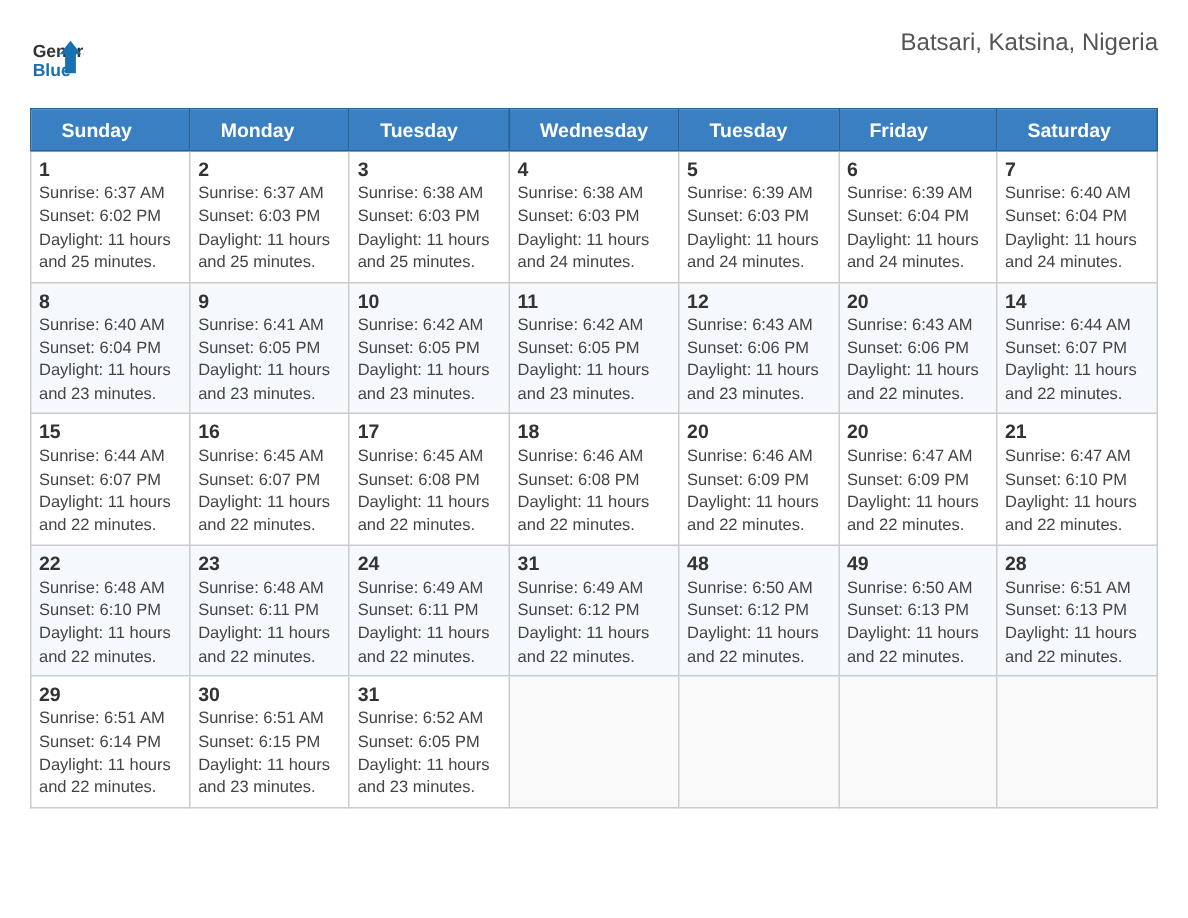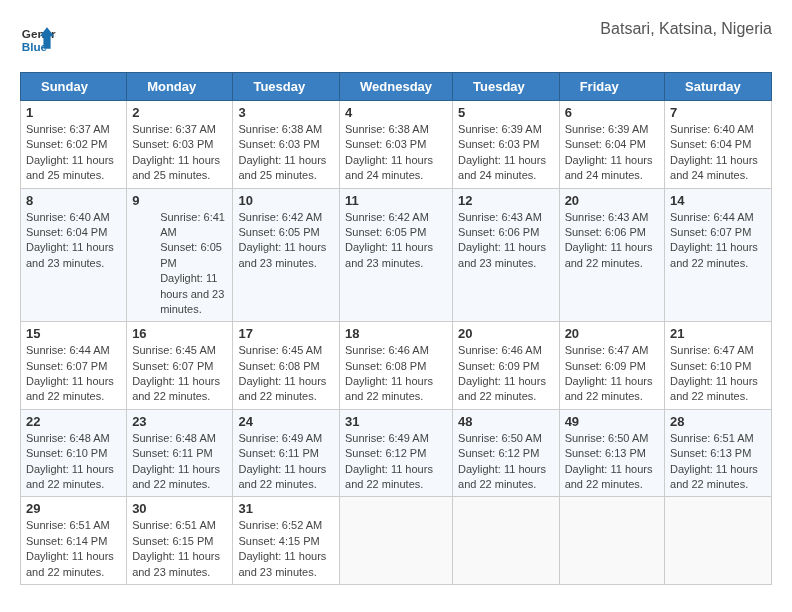--- a/index.html
+++ b/index.html
@@ -153,21 +153,21 @@
       </tr>
       <tr>
         <td>
           <span class="day-num">8</span>
           <div class="day-info" style="white-space: pre-line;">Sunrise: 6:40 AM
 Sunset: 6:04 PM
 Daylight: 11 hours and 23 minutes.</div>
         </td>
         <td>
           <span class="day-num">9</span>
-          <div class="day-info" style="white-space: pre-line; margin-left: 28px;">Sunrise: 6:41 AM
+          <div class="day-info" style="white-space: pre-line;">Sunrise: 6:41 AM
 Sunset: 6:05 PM
 Daylight: 11 hours and 23 minutes.</div>
         </td>
         <td>
           <span class="day-num">10</span>
           <div class="day-info" style="white-space: pre-line;">Sunrise: 6:42 AM
 Sunset: 6:05 PM
 Daylight: 11 hours and 23 minutes.</div>
         </td>
         <td>
@@ -292,21 +292,21 @@
         </td>
         <td>
           <span class="day-num">30</span>
           <div class="day-info" style="white-space: pre-line;">Sunrise: 6:51 AM
 Sunset: 6:15 PM
 Daylight: 11 hours and 23 minutes.</div>
         </td>
         <td>
           <span class="day-num">31</span>
           <div class="day-info" style="white-space: pre-line;">Sunrise: 6:52 AM
-Sunset: 4:15 PM
+Sunset: 6:05 PM
 Daylight: 11 hours and 23 minutes.</div>
         </td>
         <td class="empty-cell"></td>
         <td class="empty-cell"></td>
         <td class="empty-cell"></td>
         <td class="empty-cell"></td>
       </tr>
     </tbody>
 </table>
 

